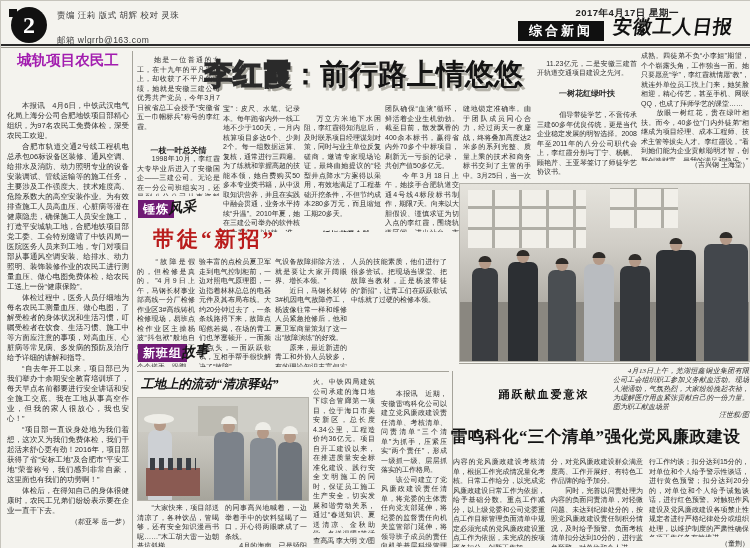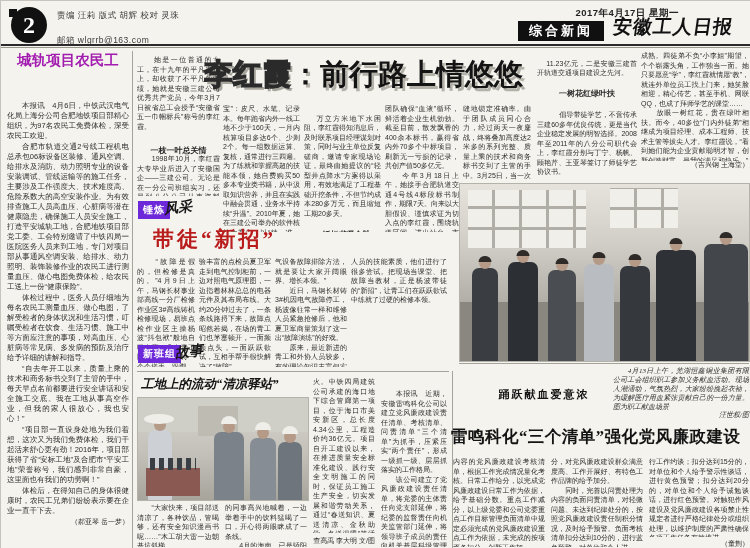--- a/index.html
+++ b/index.html
@@ -26,21 +26,21 @@
   
   .la-title{position:absolute;left:6px;top:50px;width:122px;text-align:center;font-family:"Liberation Serif",serif;
     font-weight:bold;font-size:14.5px;line-height:19px;color:#a21caf;}
   
   .main-hl{position:absolute;left:203px;top:54px;width:340px;white-space:nowrap;font-weight:bold;font-size:29px;
     font-family:"Liberation Sans",sans-serif;letter-spacing:0;}
   .hl-name{color:#f4f3ee;-webkit-text-stroke:1.4px #2a2a2a;text-shadow:2.5px 2.5px 0 #a9a79e;}
   .hl-rest{color:#141414;text-shadow:2.5px 2.5px 0 #b3b1a8;}
   
   .badge{position:absolute;height:18px;white-space:nowrap;}
-  .badge-box{display:inline-block;background:#6d28d9;color:#fff;font-weight:bold;font-size:10px;line-height:16px;
+  .badge-box{display:inline-block;background:#701a75;color:#fff;font-weight:bold;font-size:12px;line-height:16px;
     padding:1px 5px;letter-spacing:1px;}
   .badge-script{display:inline-block;font-family:"Liberation Serif",serif;font-weight:bold;font-style:italic;
     font-size:14px;margin-left:-6px;transform:rotate(-6deg);color:#161616;vertical-align:top;}
   
   .daitu-hl{position:absolute;left:152px;top:224px;width:230px;font-family:"Liberation Serif",serif;font-weight:bold;
     font-size:21px;letter-spacing:3px;color:#b91c1c;white-space:nowrap;}
   .ql-title{position:absolute;left:140px;top:375px;width:200px;font-family:"Liberation Serif",serif;font-weight:bold;
     font-style:italic;font-size:12.5px;color:#141414;white-space:nowrap;}
   .lm-hl{position:absolute;left:450px;top:425px;width:298px;font-family:"Liberation Serif",serif;font-weight:bold;
     font-size:16.5px;color:#131313;white-space:nowrap;letter-spacing:.5px;}
@@ -77,21 +77,21 @@
   <div class="hd-rule1"></div>
   <div class="hd-rule2"></div>
 
   <div class="la-title">
     <div>城轨项目农民工</div>
   </div>
   <div class="col story" style="left:6px;top:100px;width:122px;height:444px;font-size:7.5px;line-height:10px;white-space:normal;">
     <p>本报讯　4月6日，中铁武汉电气化局上海分公司合肥地铁项目部精心组织，为97名农民工免费体检，深受农民工欢迎。</p>
     <p>合肥市轨道交通2号线工程机电总承包06标设备区装修、通风空调、给排水及消防、动力照明专业的设备安装调试、管线运输等的施工任务，主要涉及工作强度大、技术难度高、危险系数大的高空安装作业。为有效排查施工人员高血压、心脏病等潜在健康隐患，确保施工人员安全施工，打造平安城轨工地，合肥地铁项目部党工委、工会特别邀请了中铁四局一医院医务人员来到工地，专门对项目部从事通风空调安装、给排水、动力照明、装饰装修作业的农民工进行测量血压、做心电图免费体检，给农民工送上一份“健康保险”。</p>
     <p>体检过程中，医务人员仔细地为每名农民工测量血压、做心电图，了解受检者的身体状况和生活习惯，叮嘱受检者在饮食、生活习惯、施工中等方面应注意的事项，对高血压、心脏病等常见病、多发病的预防及治疗给予详细的讲解和指导。</p>
-    <p>“自去年开工以来，质量上乘的技术和商务标书交到了主管的手中，每天早点名前都要进行安全讲话和安全施工交底。我在工地从事高空作业，但我的家人很放心，我也安心！”</p>
+    <p>“自去年开工以来，项目部已为我们举办十余期安全教育培训班了，每天早点名前都要进行安全讲话和安全施工交底。我在工地从事高空作业，但我的家人很放心，我也安心！”</p>
     <p>“项目部一直设身处地为我们着想，这次又为我们免费体检，我们干起活来舒心更有劲！2016年，项目部获得了省“安标工地”及合肥市“平安工地”荣誉称号，我们感到非常自豪，这里面也有我们的功劳啊！”</p>
     <p>体检后，在得知自己的身体很健康时，农民工兄弟们纷纷表示要在企业一直干下去。</p>
     <div class="byline">（郝亚琴  岳一梦）</div>
   </div>
   <div class="vdiv" style="left:131px;top:50px;height:498px;"></div>
 
   <div class="main-hl">
     <span class="hl-name">李红霞</span><span class="hl-rest">：前行路上情悠悠</span>
   </div>
 

